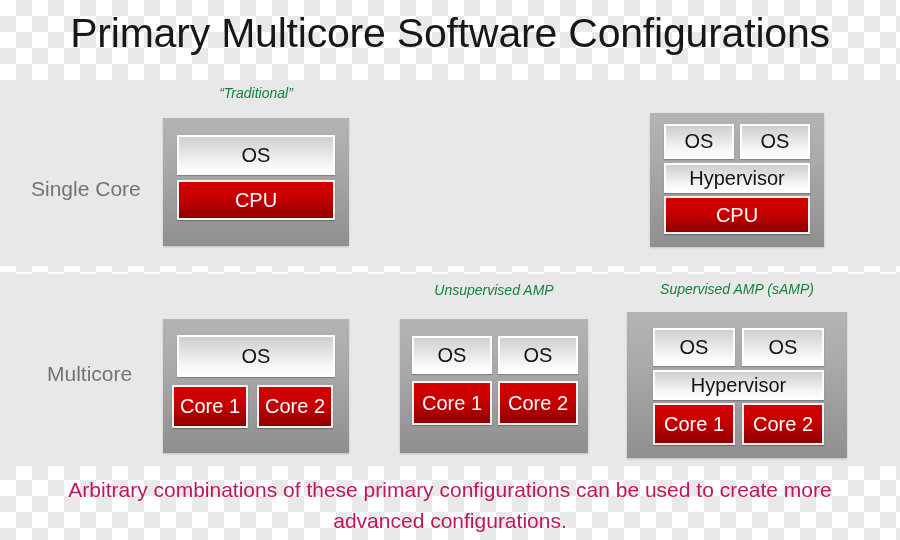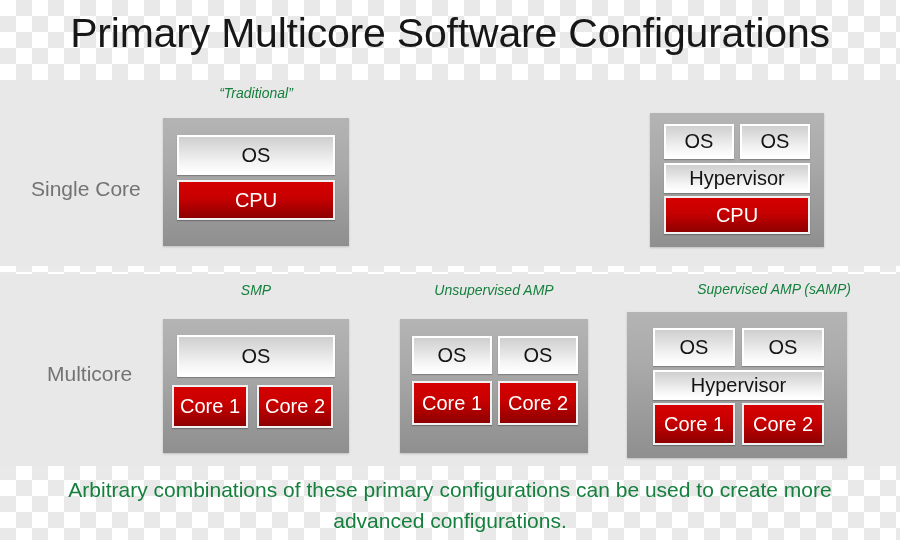--- a/index.html
+++ b/index.html
@@ -105,21 +105,21 @@
   }
 
   
   #footer {
     position: absolute;
     left: 0;
     top: 474px;
     width: 900px;
     text-align: center;
     font-size: 21px;
-    color: #15803d;
+    color: #be185d;
     line-height: 31px;
   }
   .footer-line { display: block; }
 </style>
 </head>
 <body>
 
 <div id="title">Primary Multicore Software Configurations</div>
 
 <div class="panel" id="panel-single">
@@ -140,38 +140,37 @@
     <div class="blk blk-os" style="left:14px; top:50px; width:146px; height:30px;">Hypervisor</div>
     <div class="blk blk-cpu" style="left:14px; top:83px; width:146px; height:38px;">CPU</div>
   </div>
 
 </div>
 
 <div class="panel" id="panel-multi">
 
   <div class="row-label" id="label-multicore">Multicore</div>
 
-  <div class="config-title" style="left:163px; top:8px; width:186px;">SMP</div>
 
   <div class="chassis" id="chassis-smp" style="left:163px; top:45px; width:186px; height:134px;">
     <div class="blk blk-os" style="left:14px; top:16px; width:158px; height:42px;">OS</div>
     <div class="blk blk-cpu" style="left:9px; top:66px; width:76px; height:43px;">Core 1</div>
     <div class="blk blk-cpu" style="left:94px; top:66px; width:76px; height:43px;">Core 2</div>
   </div>
 
   <div class="config-title" style="left:400px; top:8px; width:188px;">Unsupervised AMP</div>
 
   <div class="chassis" id="chassis-unsupervised-amp" style="left:400px; top:45px; width:188px; height:134px;">
     <div class="blk blk-os" style="left:12px; top:17px; width:80px; height:38px;">OS</div>
     <div class="blk blk-os" style="left:98px; top:17px; width:80px; height:38px;">OS</div>
     <div class="blk blk-cpu" style="left:12px; top:62px; width:80px; height:44px;">Core 1</div>
     <div class="blk blk-cpu" style="left:98px; top:62px; width:80px; height:44px;">Core 2</div>
   </div>
 
-  <div class="config-title" style="left:623px; top:7px; width:228px;text-align:right;">Supervised AMP (sAMP)</div>
+  <div class="config-title" style="left:623px; top:7px; width:228px;">Supervised AMP (sAMP)</div>
 
   <div class="chassis" id="chassis-supervised-amp" style="left:627px; top:38px; width:220px; height:146px;">
     <div class="blk blk-os" style="left:26px; top:16px; width:82px; height:38px;">OS</div>
     <div class="blk blk-os" style="left:115px; top:16px; width:82px; height:38px;">OS</div>
     <div class="blk blk-os" style="left:26px; top:58px; width:171px; height:30px;">Hypervisor</div>
     <div class="blk blk-cpu" style="left:26px; top:91px; width:82px; height:42px;">Core 1</div>
     <div class="blk blk-cpu" style="left:115px; top:91px; width:82px; height:42px;">Core 2</div>
   </div>
 
 </div>

